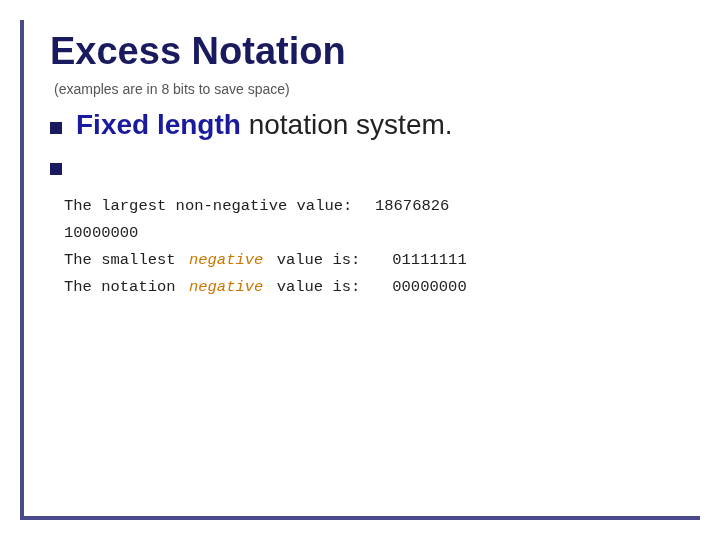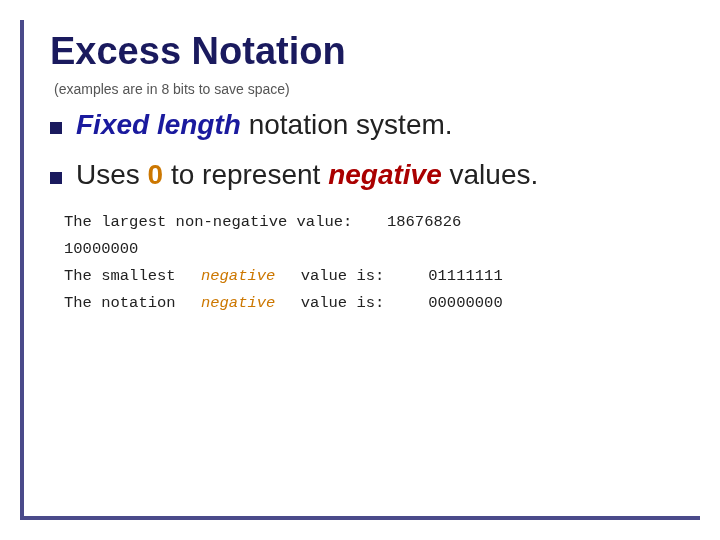--- a/index.html
+++ b/index.html
@@ -77,21 +77,20 @@
     }
 
     .bullet-text {
       font-size: 28px;
       color: #222;
     }
 
     .text-blue {
       color: #1a1a9e;
       font-weight: bold;
-      font-style: italic;
     }
 
     .text-orange {
       color: #cc7700;
       font-weight: bold;
     }
 
     .text-red-negative {
       color: #aa0000;
       font-weight: bold;
@@ -102,21 +101,21 @@
       font-family: 'Courier New', Courier, monospace;
       font-size: 15.5px;
       margin-left: 24px;
       margin-top: 16px;
       line-height: 1.75;
       color: #222;
     }
 
     .code-line {
       display: flex;
-      gap: 16px;
+      gap: 4px;
       align-items: flex-end;
     }
 
     .code-label {
       color: #222;
       white-space: pre;
     }
 
     .code-value {
       color: #222;
@@ -138,27 +137,20 @@
   <div class="bullet-item">
     <span class="bullet-square"></span>
     <span class="bullet-text">
       <span class="text-blue">Fixed length</span>
       <span> notation system.</span>
     </span>
   </div>
 
   <div class="bullet-item">
     <span class="bullet-square"></span>
-    <span class="bullet-text">
-      <span>Uses </span>
-      <span class="text-orange">0</span>
-      <span> to represent </span>
-      <span class="text-red-negative">negative</span>
-      <span> values.</span>
-    </span>
   </div>
 
   <div class="code-block">
 
     <div class="code-line">
       <span class="code-label">The largest non-negative value:  </span>
       <span class="code-value">18676826</span>
     </div>
 
     <div class="code-line">

